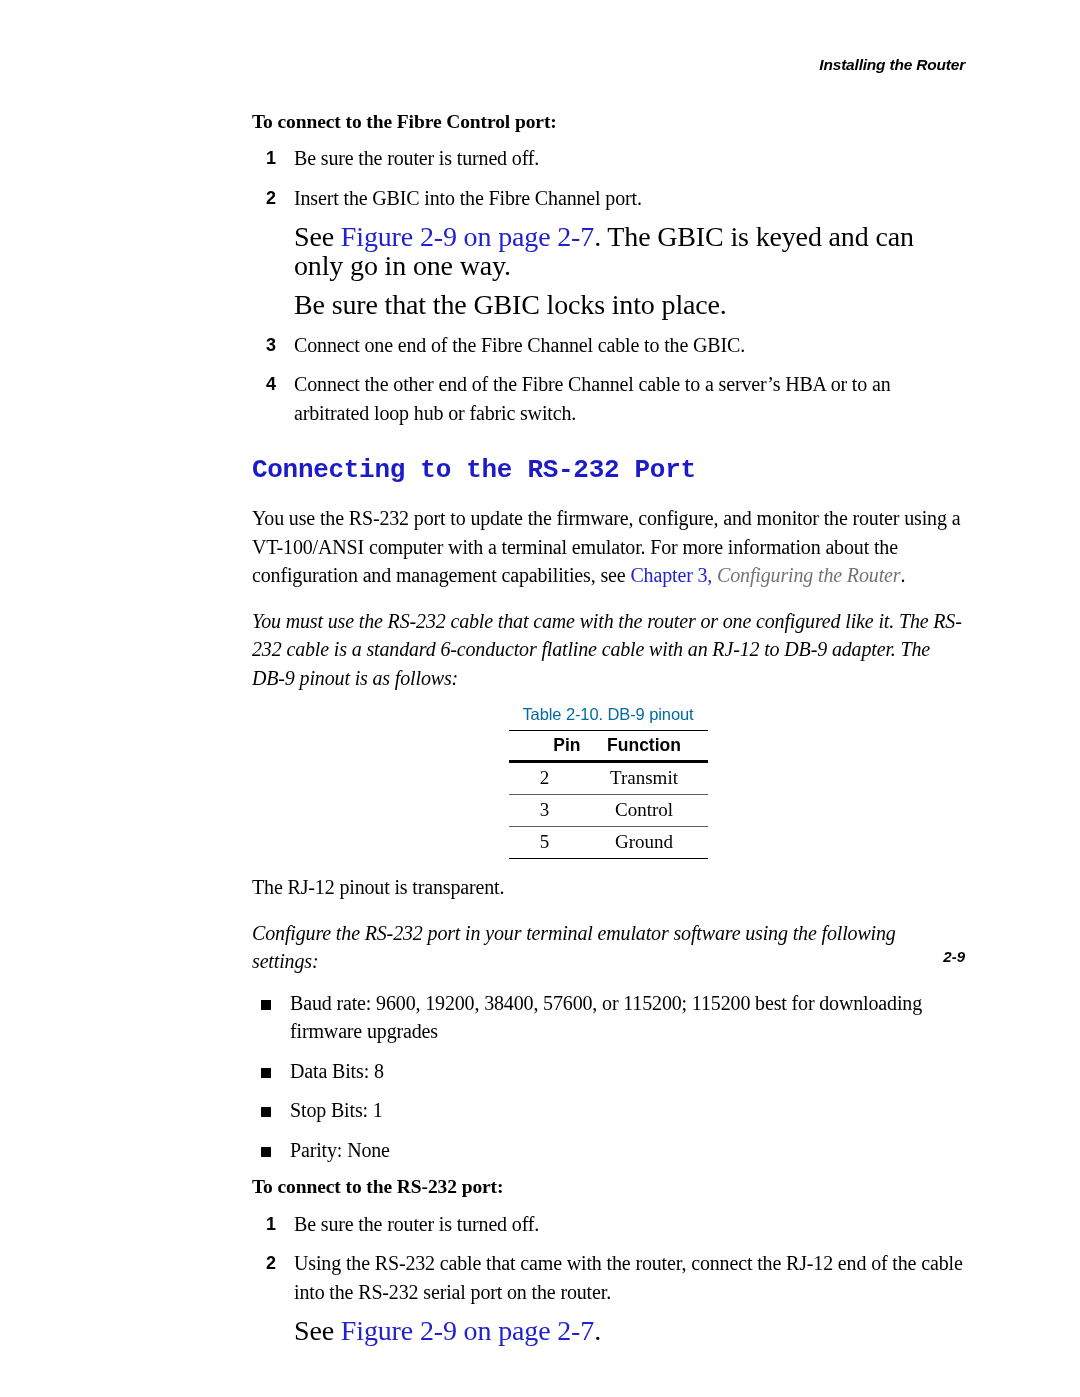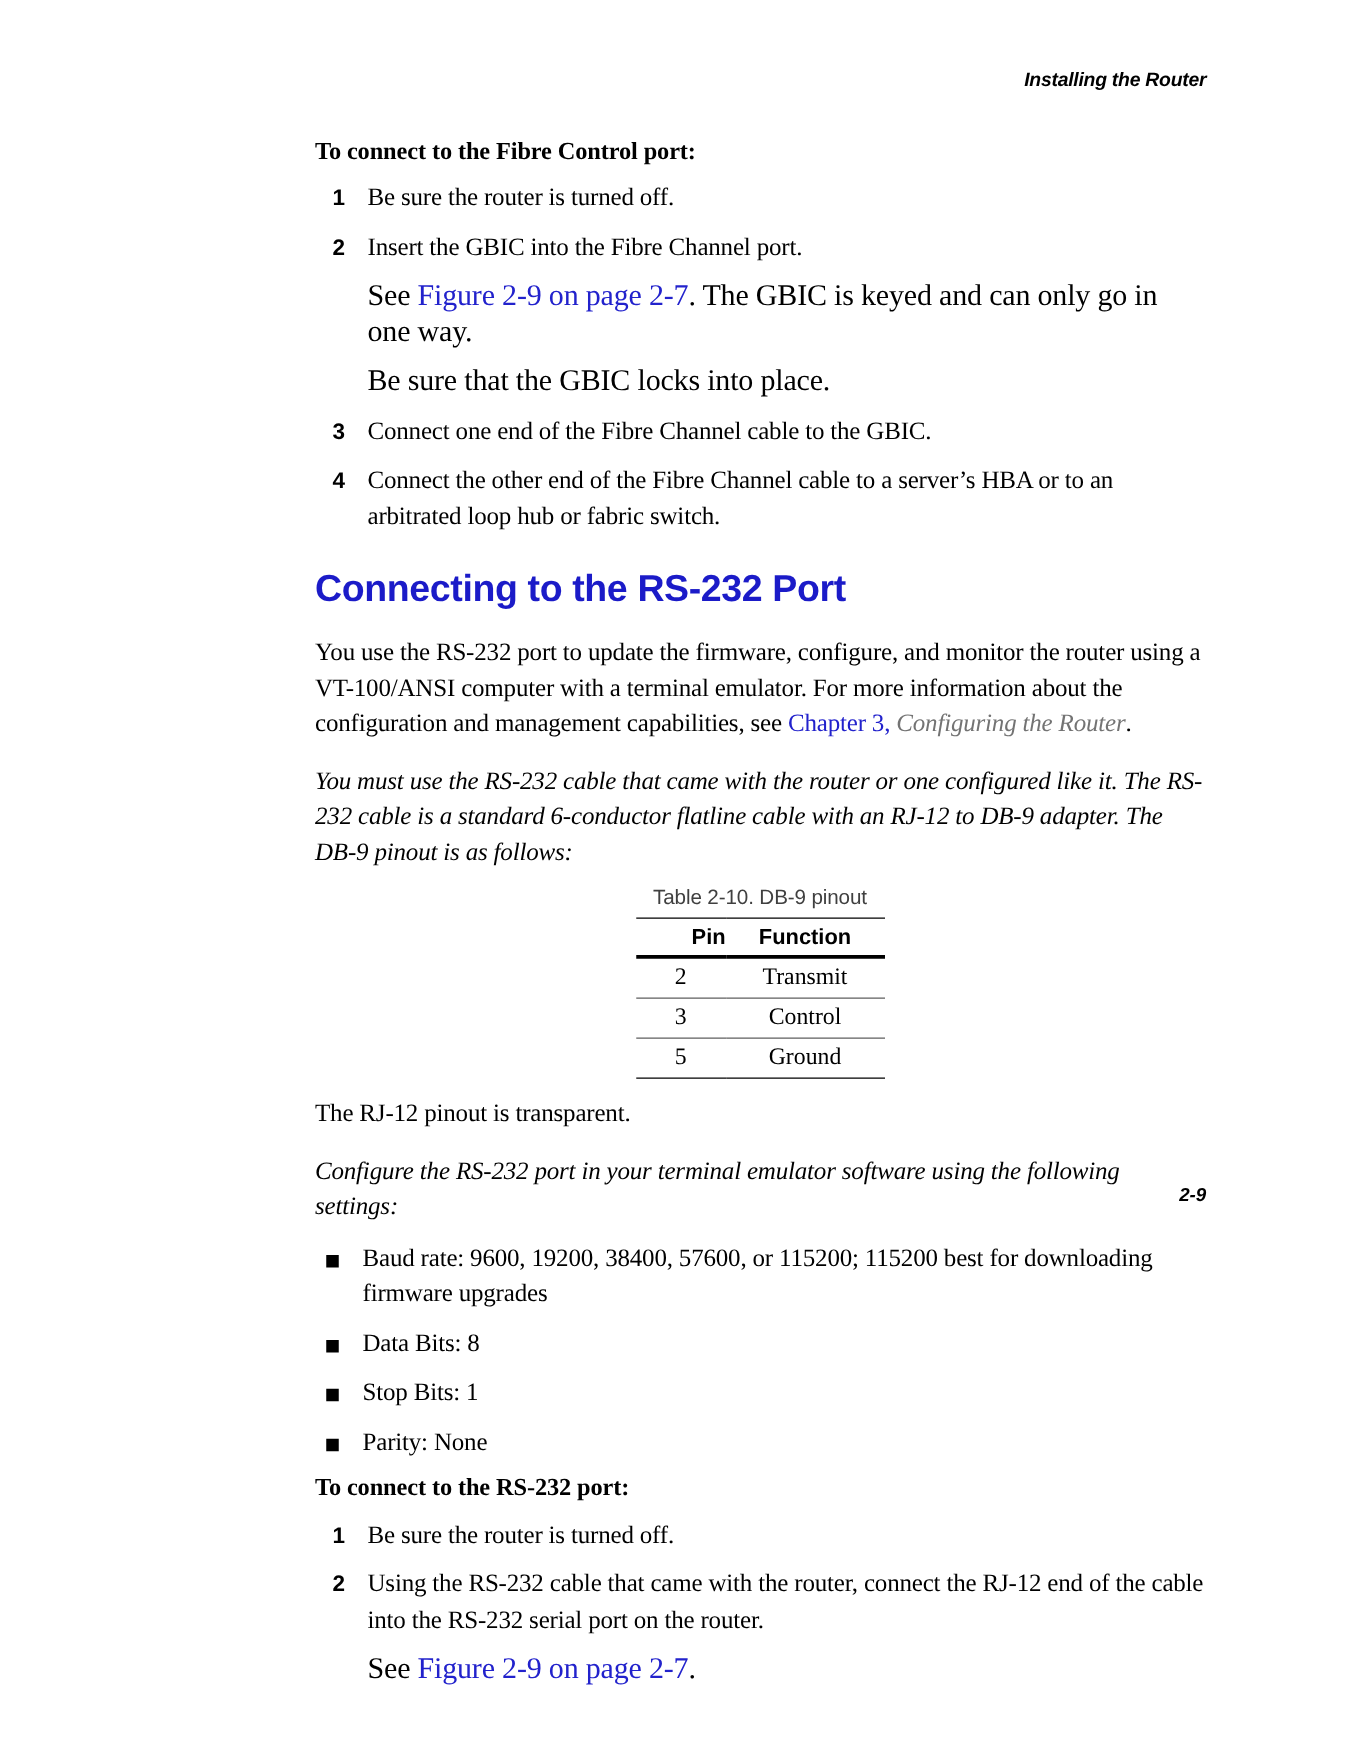--- a/index.html
+++ b/index.html
@@ -83,31 +83,31 @@
     font-size: 18px;
     line-height: 28.5px;
   }
   .step-body {
     font-size: 20px;
     line-height: 28.5px;
     letter-spacing: -0.15px;
   }
   .step-sub {
     padding-left: 42px;
-    font-size: 24px;
+    font-size: 28px;
     line-height: 28.5px;
     margin: 0 0 11px 0;
     letter-spacing: -0.15px;
   }
 
   
   .section-heading {
-    font-family: Liberation Sans, sans-serif;
-    font-weight: bold;
-    font-size: 30px;
+    font-family: Liberation Mono, monospace;
+    font-weight: bold;
+    font-size: 26px;
     color: #1b1bc8;
     margin: 28px 0 19px 0;
     letter-spacing: -0.3px;
   }
 
   
   .xref {
     color: #2222cc;
   }
   .xref-italic {
@@ -119,21 +119,21 @@
   .table-wrap {
     width: 712px;
     display: flex;
     flex-direction: column;
     align-items: center;
     margin: 4px 0 14px 0;
   }
   .table-caption {
     font-family: "Liberation Sans", "DejaVu Sans", sans-serif;
     font-size: 16.5px;
-    color: #404040;
+    color: #0369a1;
     margin-bottom: 6px;
     letter-spacing: -0.1px;
   }
   table.pinout {
     border-collapse: collapse;
     width: 199px;
     table-layout: fixed;
   }
   table.pinout thead th {
     font-family: "Liberation Sans", "DejaVu Sans", sans-serif;

